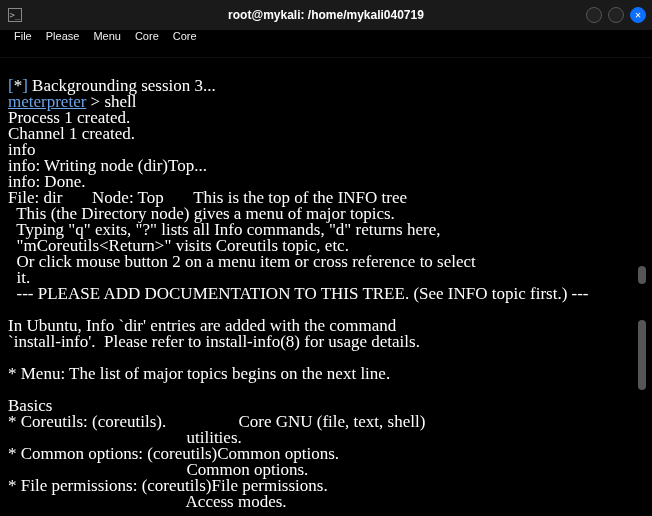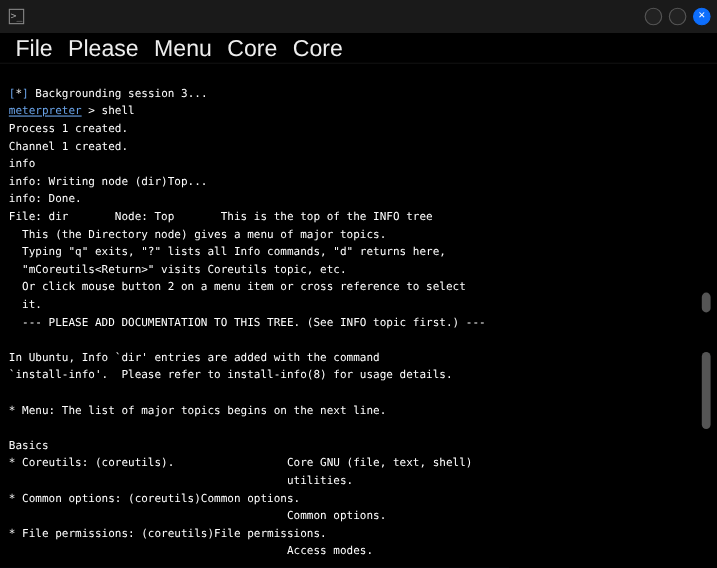--- a/index.html
+++ b/index.html
@@ -73,38 +73,39 @@
     top: 50%;
     transform: translate(-50%, -52%);
     font-size: 10px;
     color: #fff;
     line-height: 1;
   }
   .menubar {
     height: 28px;
     background: #000;
     display: flex;
-    align-items: flex-end;
+    align-items: flex-start;
     gap: 14px;
     padding: 0 14px;
     border-bottom: 1px solid #111;
     font-family: sans-serif;
-    font-size: 21px;
+    font-size: 11px;
     color: #eee;
   }
   .menubar .mitem { cursor: pointer; }
   .terminal {
     flex: 1;
     padding: 4px 8px;
     color: #fff;
-    font-size: 10px;
+    font-size: 17px;
     line-height: 16px;
     white-space: pre;
     overflow: hidden;
     position: relative;
+    font-family: Liberation Serif, serif;
   }
   .b-blue { color: #6aa3e8; }
   .b-ul { text-decoration: underline; }
   .b-white { color: #fff; }
   .dots { color: #fff; }
   .sb-thumb1 {
     position: absolute;
     top: 266px;
     width: 8px;
     height: 18px;
@@ -122,20 +123,21 @@
     right: 6px;
   }
 </style>
 </head>
 <body>
 
 <div class="window">
 
   <div class="titlebar">
     <div class="app-icon">&gt;_</div>
+    <div class="title">root@mykali: /home/mykali040719</div>
     <div class="controls">
       <div class="wbtn"></div>
       <div class="wbtn"></div>
       <div class="wbtn close"></div>
     </div>
   </div>
 
   <div class="menubar">
     <span class="mitem">File</span>
     <span class="mitem">Please</span>

